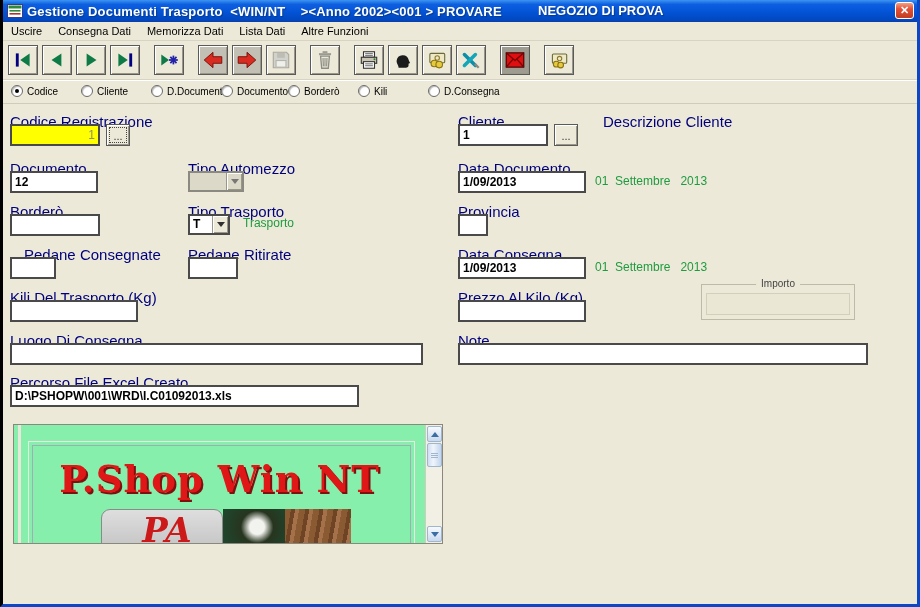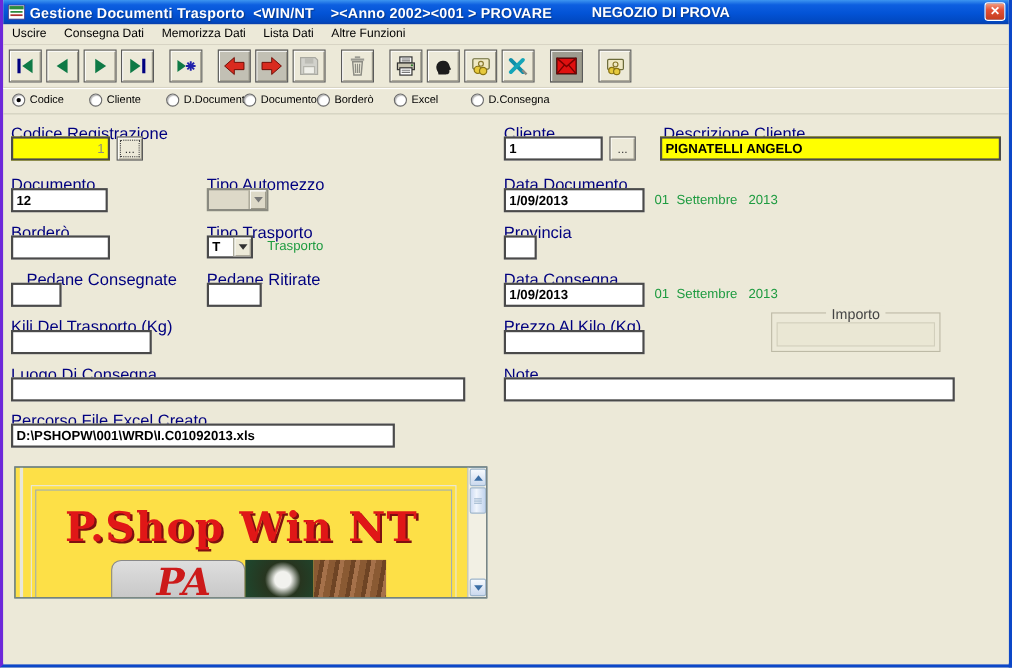--- a/index.html
+++ b/index.html
@@ -1,21 +1,21 @@
 <!DOCTYPE html>
 <html><head>
 <meta charset="utf-8">
 <style>
   * { box-sizing: border-box; margin: 0; padding: 0; }
   html,body { width: 920px; height: 607px; overflow: hidden; }
   body { font-family: "Liberation Sans", sans-serif; background:#ECE9D8; }
 
   .window {
     width: 920px; height: 607px; position: relative;
-    border-left: 3px solid #6d28d9; border-right: 3px solid #0C47C8;
+    border-left: 3px solid #000000; border-right: 3px solid #0C47C8;
     border-bottom: 3px solid #0C47C8; background:#ECE9D8;
   }
 
   
   .titlebar {
     height: 22px; position: relative; color:#fff;
     background: linear-gradient(180deg,#3D95F0 0%, #0D5FE0 20%, #0353D6 55%, #0148C0 90%, #0B3EA8 100%);
     display:flex; align-items:center; padding-left:4px;
   }
   .win-icon { width:16px; height:14px; margin-right:4px; flex:0 0 auto; }
@@ -79,28 +79,28 @@
   .combo-btn { width:16px; background:#ECE9D8; border-left:1px solid #9a9788;
     box-shadow: inset 1px 1px 0 #fff, inset -1px -1px 0 #9a9788;
     display:flex; align-items:center; justify-content:center; cursor:pointer; }
   .combo-arrow { width:0; height:0; border-left:4px solid transparent; border-right:4px solid transparent;
     border-top:5px solid #303030; }
   .combo.disabled .combo-btn { background:#DDD9C8; }
   .combo.disabled .combo-arrow { border-top-color:#777; }
 
   .groupbox { position:absolute; border:1px solid #BDBAA6; }
   .gb-legend { position:absolute; top:-7px; left:50%; transform:translateX(-50%);
-    background:#ECE9D8; padding:0 5px; font-size:13px; color:#444; }
+    background:#ECE9D8; padding:0 5px; font-size:10px; color:#444; }
   .gb-inner { position:absolute; left:4px; right:4px; top:8px; bottom:4px;
     background:#EAE7D4; border:1px solid #D2CFBC; }
 
   
   .picture-box { position:absolute; left:10px; top:344px; width:430px; height:120px;
     border:1px solid #8a887c; background:#216591; overflow:hidden; }
-  .pic-content { position:absolute; left:0; top:0; right:17px; bottom:0; background:#fde047; overflow:hidden; }
+  .pic-content { position:absolute; left:0; top:0; right:17px; bottom:0; background:#86efac; overflow:hidden; }
   .pic-leftstrip { position:absolute; left:4px; top:0; bottom:0; width:3px; background:#E9E7DA; }
   .pic-frame { position:absolute; left:14px; top:16px; right:10px; bottom:-6px; border:1px solid #E8E8E2; }
   .pic-frame-inner { position:absolute; left:3px; top:3px; right:3px; bottom:-4px; border:1px solid #9FADB5; }
   .logo-text { position:absolute; left:0; right:0; top:32px; text-align:center;
     font-family:"DejaVu Serif", serif; font-weight:bold; font-size:37px; color:#E01717;
     text-shadow: 2px 2px 0 #7e1010; letter-spacing:1px; white-space:nowrap; }
   .badge { position:absolute; left:87px; top:84px; width:122px; height:44px;
     background:linear-gradient(180deg,#DEDEDE,#C2C2C2); border:1px solid #8a8a8a; border-radius:9px;text-align:center; }
   .badge-letters { font-family:"DejaVu Serif", serif; font-style:italic; font-weight:bold;
     font-size:34px; color:#CC1A1A; padding-left:10px; line-height:40px; }
@@ -274,38 +274,37 @@
       <div class="radio-item" style="left:218px">
         <span class="radio-circle"></span>
         <span>Documento</span>
       </div>
       <div class="radio-item" style="left:285px">
         <span class="radio-circle"></span>
         <span>Borderò</span>
       </div>
       <div class="radio-item" style="left:355px">
         <span class="radio-circle"></span>
-        <span>Excel</span>
+        <span>Kili</span>
       </div>
       <div class="radio-item" style="left:425px">
         <span class="radio-circle"></span>
         <span>D.Consegna</span>
       </div>
     </div>
 
     <span class="fld-label" style="left:7px; top:33px">Codice Registrazione</span>
     <input class="fld-input yellow right graytext" style="left: 7px; top: 44px; width: 90px;" value="1">
     <div class="browse-btn focused" style="left:103px; top:44px">...</div>
 
     <span class="fld-label" style="left:455px; top:33px">Cliente</span>
     <input class="fld-input bold" style="left: 455px; top: 44px; width: 90px;" value="1">
     <div class="browse-btn" style="left:551px; top:44px">...</div>
 
     <span class="fld-label" style="left:600px; top:33px">Descrizione Cliente</span>
-    <input class="fld-input yellow bold" style="left: 597px; top: 44px; width: 310px;" value="PIGNATELLI ANGELO">
 
     <span class="fld-label" style="left:7px; top:80px">Documento</span>
     <input class="fld-input bold" style="left: 7px; top: 91px; width: 88px;" value="12">
 
     <span class="fld-label" style="left:185px; top:80px">Tipo Automezzo</span>
     <div class="combo disabled" style="left:185px; top:91px; width:56px">
       <span class="combo-value"></span>
       <div class="combo-btn">
         <span class="combo-arrow"></span>
       </div>

